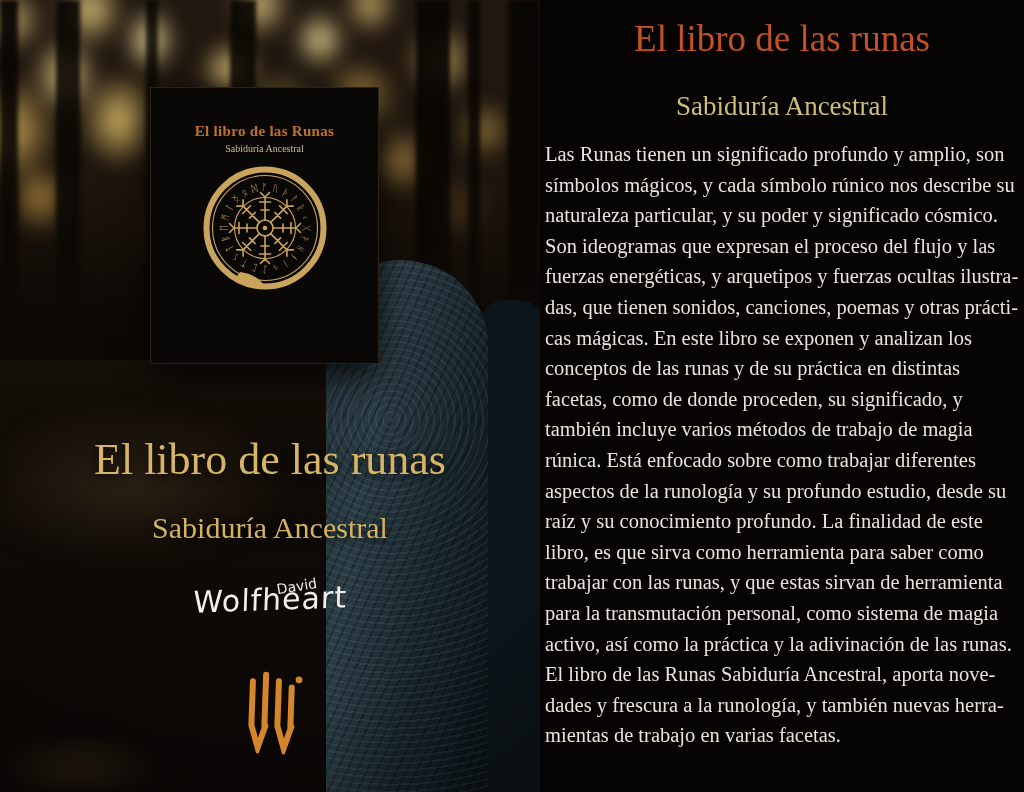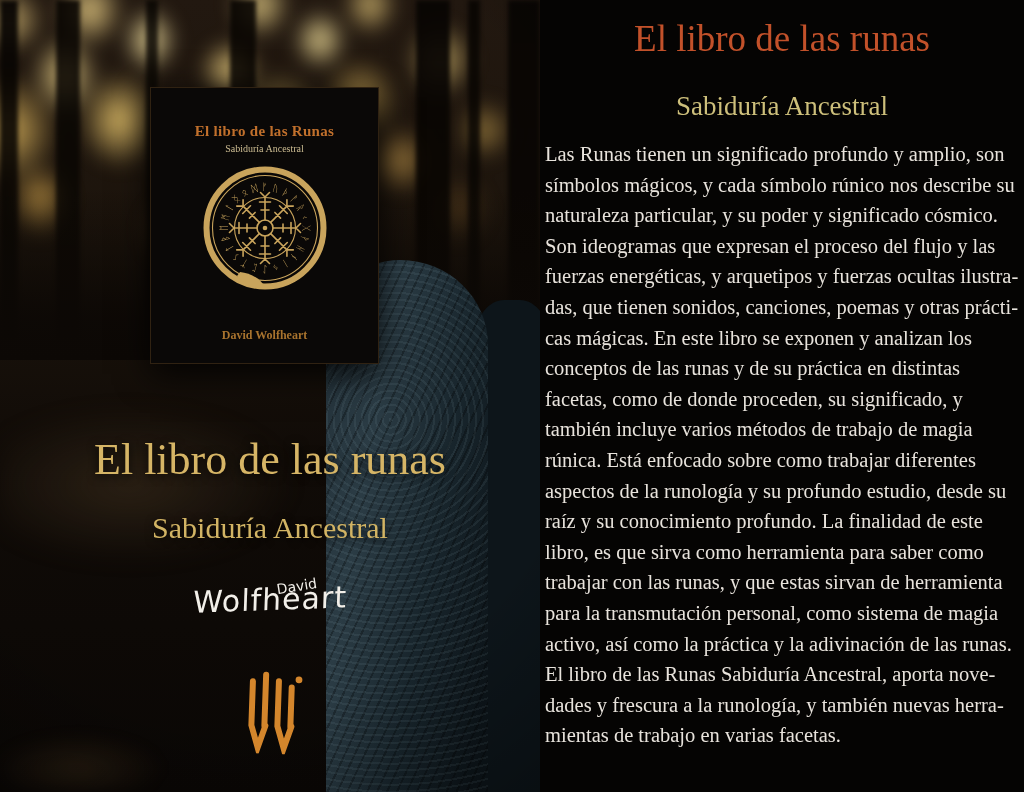--- a/index.html
+++ b/index.html
@@ -149,21 +149,20 @@
             <span class="ring-rune" style="transform: translate(-50%, -50%) rotate(240deg) translateY(-41px);">ᛏ</span>
             <span class="ring-rune" style="transform: translate(-50%, -50%) rotate(255deg) translateY(-41px);">ᛒ</span>
             <span class="ring-rune" style="transform: translate(-50%, -50%) rotate(270deg) translateY(-41px);">ᛖ</span>
             <span class="ring-rune" style="transform: translate(-50%, -50%) rotate(285deg) translateY(-41px);">ᛗ</span>
             <span class="ring-rune" style="transform: translate(-50%, -50%) rotate(300deg) translateY(-41px);">ᛚ</span>
             <span class="ring-rune" style="transform: translate(-50%, -50%) rotate(315deg) translateY(-41px);">ᛝ</span>
             <span class="ring-rune" style="transform: translate(-50%, -50%) rotate(330deg) translateY(-41px);">ᛟ</span>
             <span class="ring-rune" style="transform: translate(-50%, -50%) rotate(345deg) translateY(-41px);">ᛞ</span>
           </div>
       </div>
-      <div class="book-author">David Wolfheart</div>
     </div>
 
     <div class="ov-title">El libro de las runas</div>
     <div class="ov-sub">Sabiduría Ancestral</div>
 
     <div class="sig">
       <span class="sig-first">David</span>
       <span class="sig-last">Wolfheart</span>
     </div>
 

